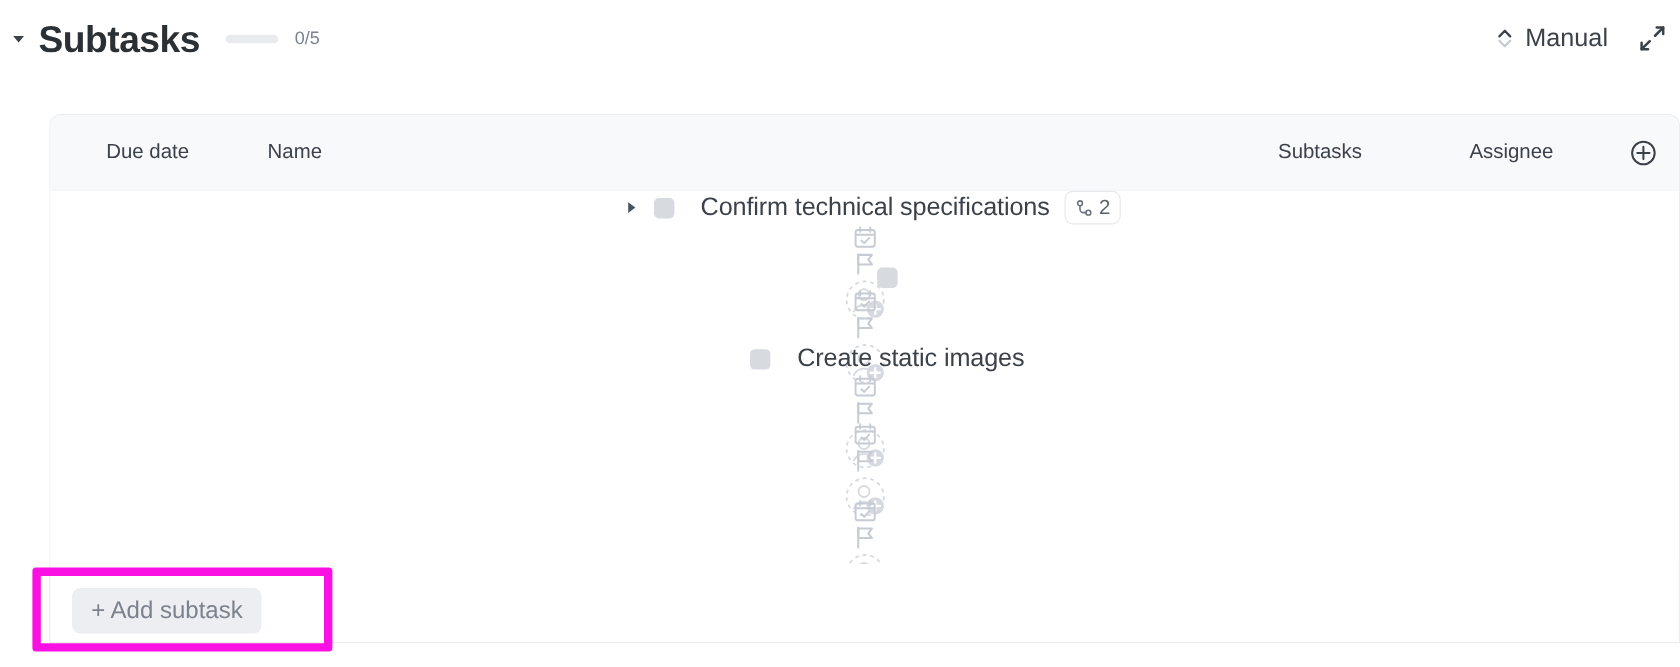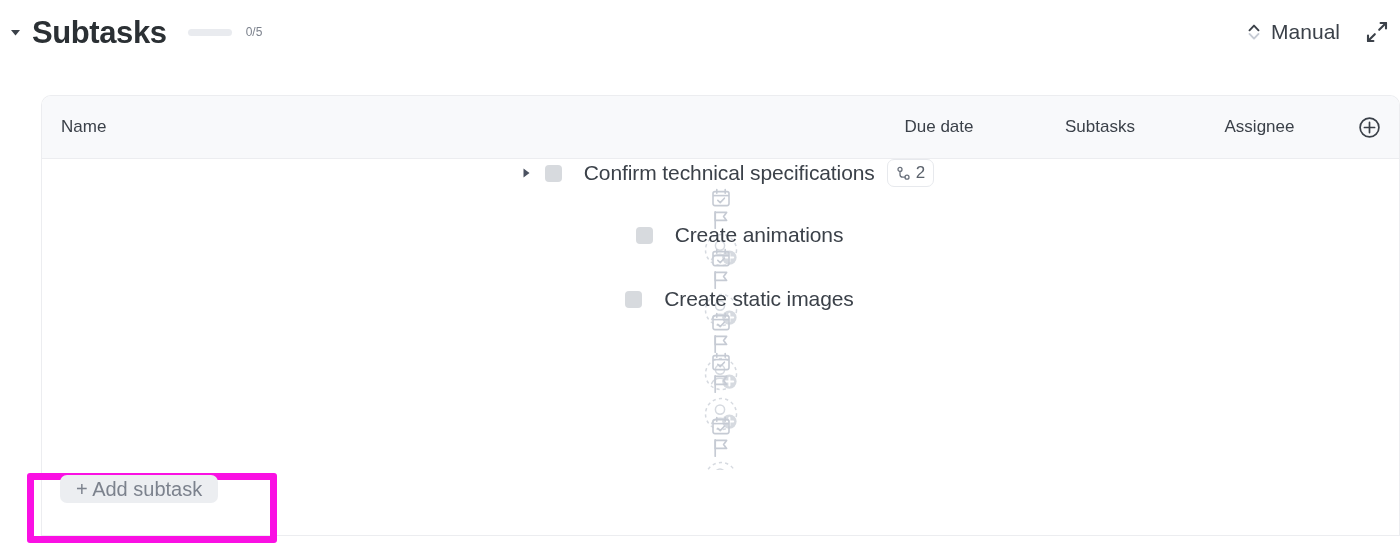--- a/index.html
+++ b/index.html
@@ -62,21 +62,21 @@
     overflow: hidden;
   }
   .progress-fill {
     height: 100%;
     width: 0%;
     background: #7b68ee;
     border-radius: 4px;
   }
 
   .progress-count {
-    font-size: 12px;
+    font-size: 15px;
     color: #7c828d;
     white-space: nowrap;
   }
 
   .header-right {
     margin-left: auto;
     display: flex;
     align-items: center;
     gap: 26px;
     padding-right: 12px;
@@ -226,22 +226,22 @@
     height: 70px;
     border: 7px solid #fa10e3;
     border-radius: 3px;
     pointer-events: none;
     z-index: 5;
   }
 
   .add-subtask-btn {
     position: absolute;
     left: 60px;
-    top: 475px;
-    height: 28px;
+    top: 490px;
+    height: 38px;
     padding: 0 16px;
     display: flex;
     align-items: center;
     border: none;
     border-radius: 7px;
     background: #eceef1;
     color: #7c828d;
     font-size: 20px;
     font-family: "Liberation Sans", sans-serif;
     cursor: pointer;
@@ -288,22 +288,22 @@
           <path d="M7.4 20 L2 20 L2 14.6" fill="none" stroke="#3b4149" stroke-width="2.1" stroke-linecap="round" stroke-linejoin="round"></path>
         </svg>
       </div>
 
     </div>
   </div>
 
   <div class="table">
 
     <div class="table-head">
+      <div class="th col-due">Due date</div>
       <div class="th th-name" style="flex:1 1 auto;">Name</div>
-      <div class="th col-due">Due date</div>
       <div class="th col-priority">Subtasks</div>
       <div class="th col-assignee">Assignee</div>
       <div class="col-add">
         <svg width="23" height="23" viewBox="0 0 23 23">
           <circle cx="11.5" cy="11.5" r="9.4" fill="none" stroke="#3b4149" stroke-width="1.7"></circle>
           <path d="M11.5 6.4 V16.6 M6.4 11.5 H16.6" stroke="#3b4149" stroke-width="1.7" stroke-linecap="round"></path>
         </svg>
       </div>
     </div>
 
@@ -348,21 +348,20 @@
           <path d="M27.4 22.8 V30.4 M23.6 26.6 H31.2" stroke="#ffffff" stroke-width="2" stroke-linecap="round"></path>
         </svg>
       </div>
       <div class="col-add"></div>
     </div>
 
     <div class="row">
       <div class="row-name">
         <div class="disclosure hidden"></div>
         <div class="checkbox"></div>
-        <div class="task-name">Create animations</div>
       </div>
       <div class="col-due cell-icon">
         <svg width="22" height="22" viewBox="0 0 22 22">
           <rect x="3" y="4.6" width="16" height="14" rx="2" fill="none" stroke="#c6cbd4" stroke-width="1.6"></rect>
           <path d="M3 8.6 H19" stroke="#c6cbd4" stroke-width="1.6"></path>
           <path d="M6.8 2.6 V6.2 M15.2 2.6 V6.2" stroke="#c6cbd4" stroke-width="1.6" stroke-linecap="round"></path>
           <path d="M7.8 13.4 L10.2 15.6 L14.4 11.2" fill="none" stroke="#c6cbd4" stroke-width="1.6" stroke-linecap="round" stroke-linejoin="round"></path>
         </svg>
       </div>
       <div class="col-priority cell-icon">

